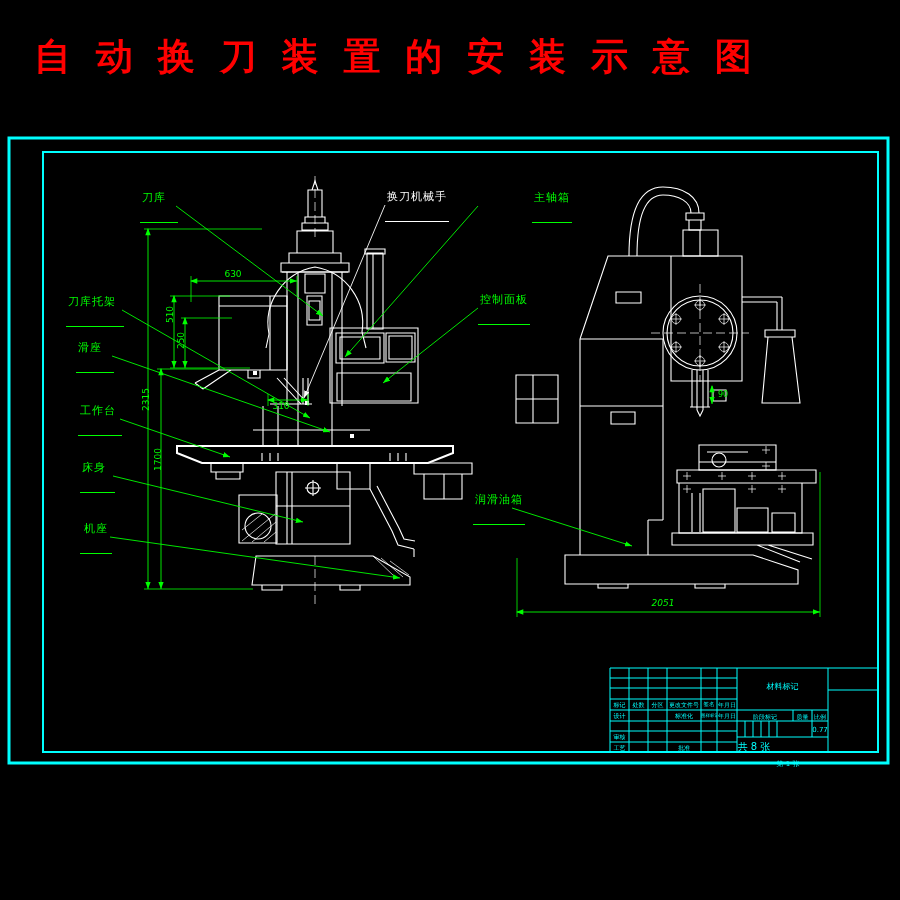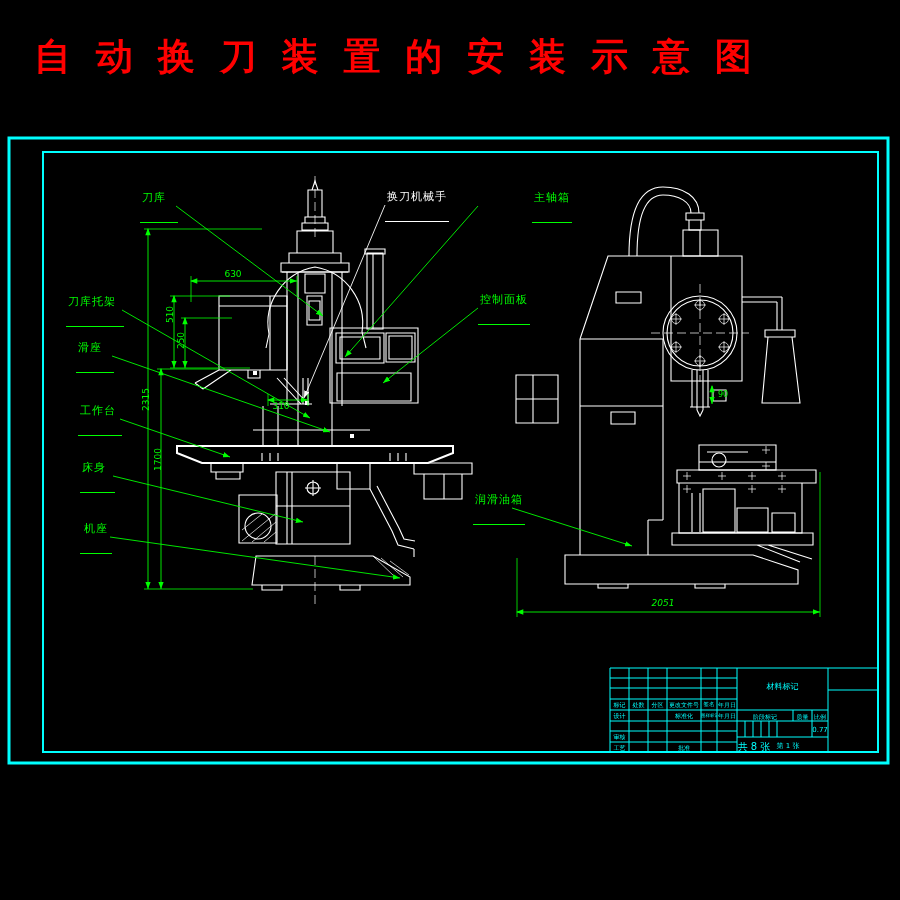--- a/index.html
+++ b/index.html
@@ -164,15 +164,15 @@
   <div class="tb" style="left:610px;top:732px;width:19px;">审核</div>
   <div class="tb" style="left:610px;top:743px;width:19px;">工艺</div>
   <div class="tb" style="left:667px;top:743px;width:34px;">批准</div>
 
   <div class="tb" style="left:737px;top:682px;width:91px;font-size:8px;">材料标记</div>
   <div class="tb" style="left:737px;top:712px;width:56px;">阶段标记</div>
   <div class="tb" style="left:793px;top:712px;width:19px;">质量</div>
   <div class="tb" style="left:812px;top:712px;width:16px;">比例</div>
   <div class="tb" style="left:812px;top:726px;width:16px;font-size:7px;">0.77</div>
   <div class="tb" style="left:737px;top:742px;width:34px;font-size:10px;">共 8 张</div>
-  <div class="tb" style="left:771px;top:742px;width:34px;font-size:7px;">第 1 张</div>
+  <div class="tb" style="left:771px;top:760px;width:34px;font-size:7px;">第 1 张</div>
 
 </div>
 
 </body></html>

